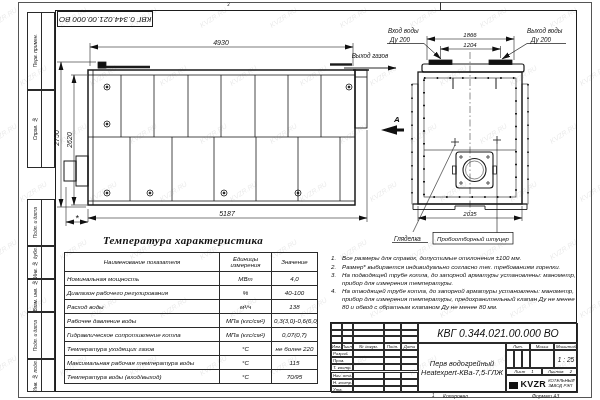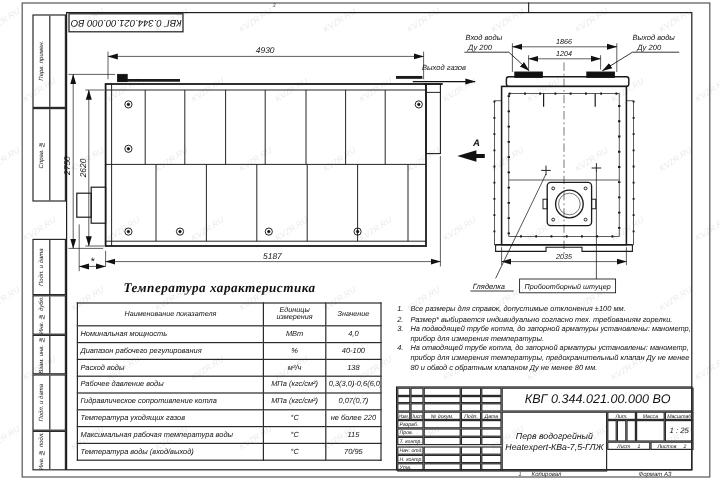--- a/index.html
+++ b/index.html
@@ -487,19 +487,27 @@
 
     <div class="tc" style="left:175px;top:45px;width:36px;height:7px;gap:6px;">
       <span>Лист</span>
       <span>1</span>
     </div>
     <div class="tc" style="left:211px;top:45px;width:36px;height:7px;gap:6px;">
       <span>Листов</span>
       <span>2</span>
     </div>
 
+    <div class="tc" id="logo-cell">
+      <span id="logo-sq"></span>
+      <span id="logo-txt">KVZR</span>
+      <span class="orgcol">
+        <span>КОТЕЛЬНЫЙ</span>
+        <span>ЗАВОД РЭП</span>
+      </span>
+    </div>
   </div>
 
   <div class="abs under-frame tiny-mark" style="left:432px;">1</div>
   <div class="abs under-frame" style="left:443px;">Копировал</div>
   <div class="abs under-frame" style="left:532px;">Формат А3</div>
 
 </div>
 
 </body></html>

